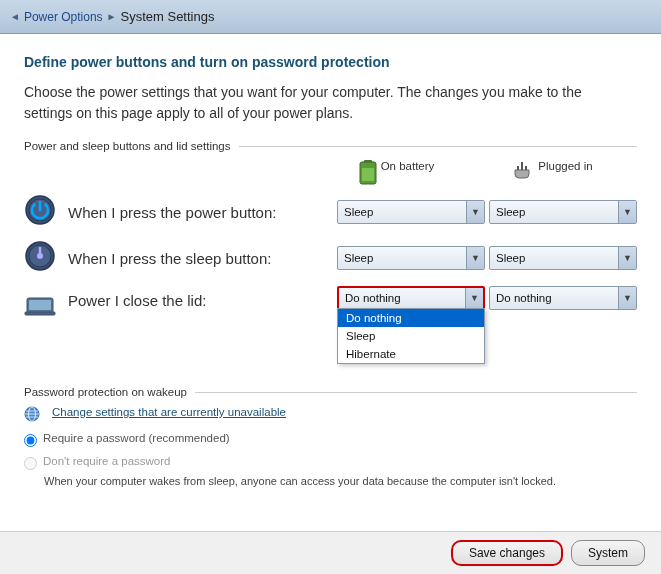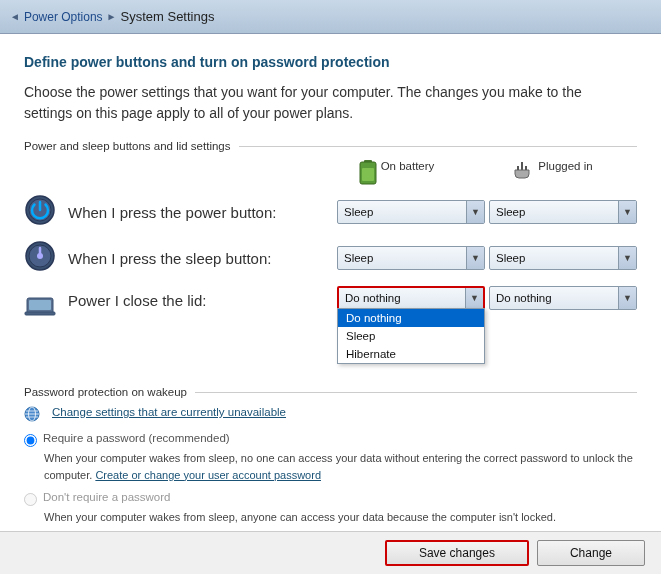--- a/index.html
+++ b/index.html
@@ -231,23 +231,23 @@
       background: #f0f0f0;
       border-top: 1px solid #ccc;
       padding: 8px 16px;
       display: flex;
       justify-content: flex-end;
       gap: 8px;
       align-items: center;
     }
     .btn {
       height: 26px;
-      padding: 0 32px;
+      padding: 0 16px;
       font-size: 12px;
-      border-radius: 2px;
+      border-radius: 10px;
       cursor: pointer;
       border: 1px solid #888;
       background: linear-gradient(180deg, #f4f4f4 0%, #e0e0e0 100%);
       color: #111;
     }
     .btn-primary {
       border: 2px solid #cc0000;
       background: linear-gradient(180deg, #f4f4f4 0%, #e0e0e0 100%);
       font-weight: 500;
     }
@@ -388,34 +388,29 @@
         </svg>
       </span>
       <span style="color:#1a5276; text-decoration:underline; font-size:11.5px;">Change settings that are currently unavailable</span>
     </div>
 
     <div class="radio-group">
       <label class="radio-label">
         <input type="radio" name="password" checked="" style="">
         <span class="radio-title">Require a password (recommended)</span>
       </label>
-      <div class="radio-desc">
-        <span>When your computer wakes from sleep, no one can access your data without entering the correct password to unlock the computer.</span>
-        <span> </span>
-        <a class="inline-link">Create or change your user account password</a>
-      </div>
     </div>
 
     <div class="radio-group">
       <label class="radio-label">
         <input type="radio" name="password" disabled="" style="">
         <span class="radio-title" style="color:#999;">Don't require a password</span>
       </label>
       <div class="radio-desc">When your computer wakes from sleep, anyone can access your data because the computer isn't locked.</div>
     </div>
   </div>
 
   <div class="bottom-bar">
     <button class="btn btn-primary">Save changes</button>
-    <button class="btn">Change</button>
+    <button class="btn">System</button>
   </div>
 
 </div>
 
 </body></html>

